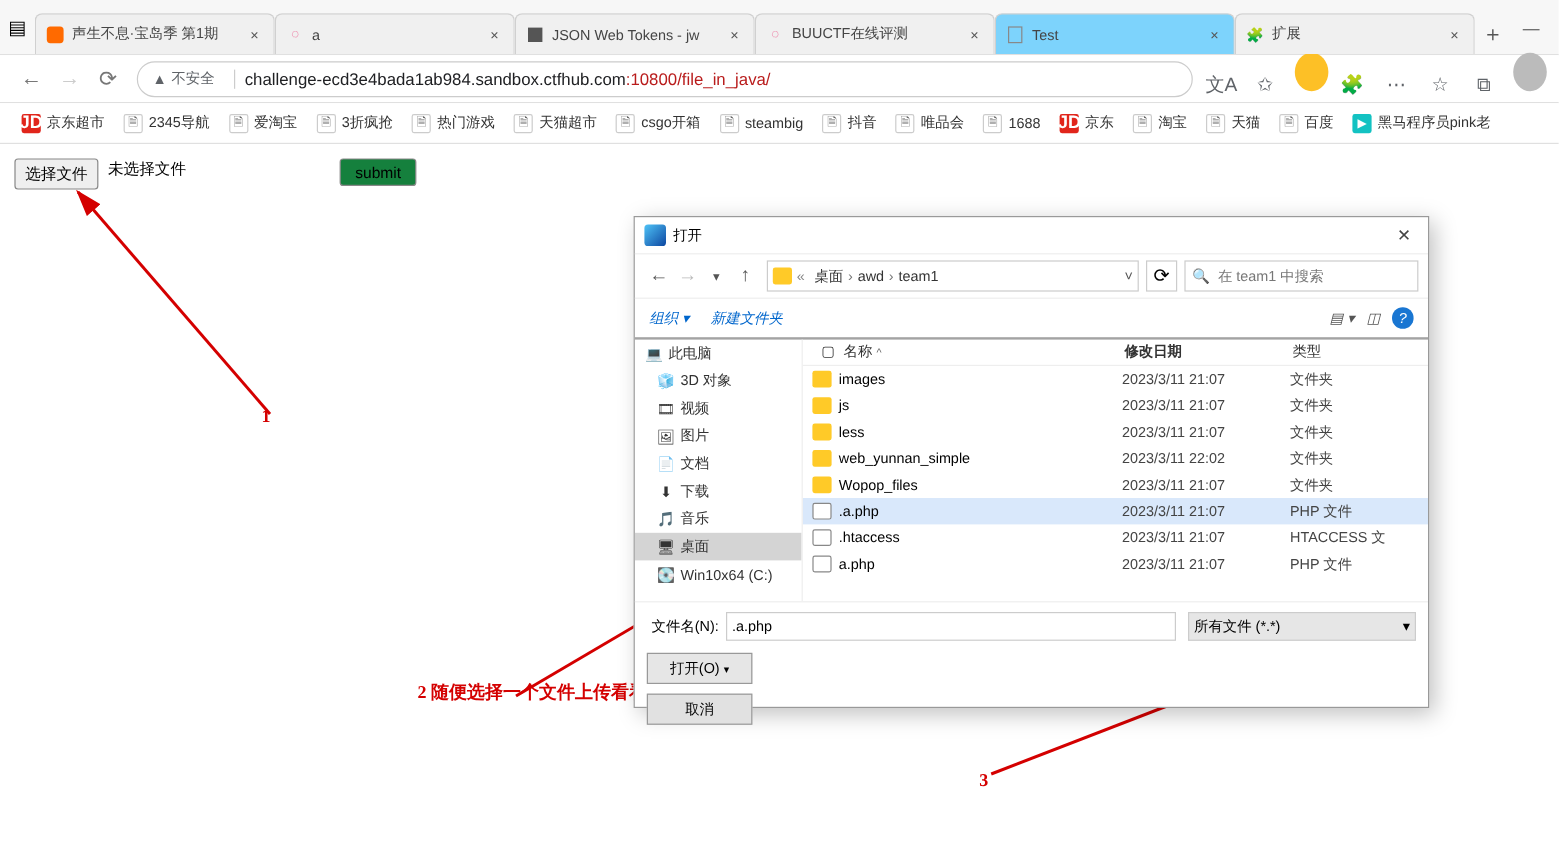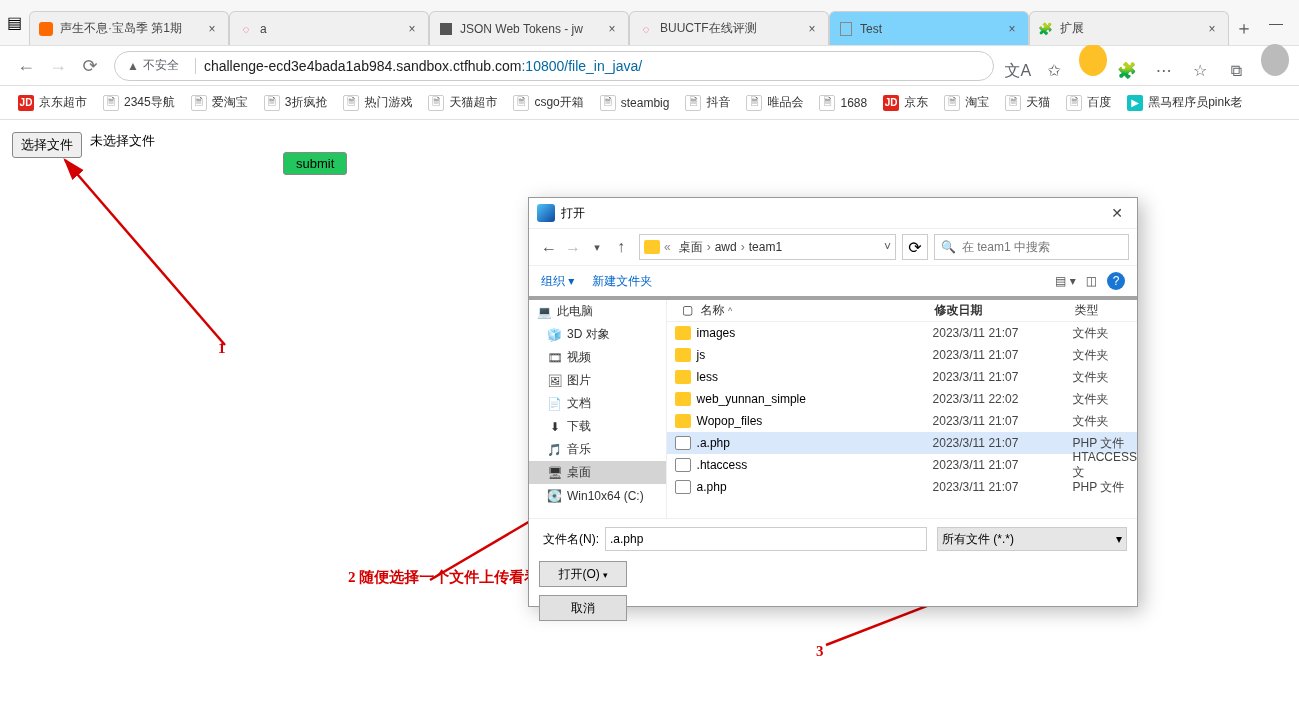--- a/index.html
+++ b/index.html
@@ -15,52 +15,52 @@
   .tab-strip .tab .close { width: 16px; text-align: center; cursor:pointer; color:#555;}
   .tab-strip .plus { width: 28px; height: 28px; display:flex; align-items:center; justify-content:center; font-size:18px; color:#555; margin-left:6px; margin-bottom:3px; }
   .tab-strip .window-controls { margin-left:auto; height:100%; display:flex; align-items:center; }
   .tab-strip .window-controls span { width:46px; height:100%; display:flex; align-items:center; justify-content:center; font-size:14px; color:#555; }
 
   .addr-bar { height: 40px; border-bottom: 1px solid #e0e0e0; display:flex; align-items:center; padding: 0 10px; background:#fff; }
   .addr-bar .nav-btn { width:32px; height:32px; display:flex; align-items:center; justify-content:center; color:#777; font-size:18px;}
   .addr-bar .url-area { flex:1; height:30px; border:1px solid #ccc; border-radius:15px; display:flex; align-items:center; padding:0 12px; margin: 0 8px;}
   .addr-bar .url-area .lock { color:#5f6368; margin-right:8px; display:flex; align-items:center; font-size:12px;}
   .addr-bar .url-area .url { font-size:14px; color:#202124; flex:1; white-space:nowrap; overflow:hidden;}
-  .addr-bar .url-area .url .gray { color:#0369a1; }
+  .addr-bar .url-area .url .gray { color:#b91c1c; }
   .addr-bar .right-icons span { width:32px; height:32px; display:inline-flex; align-items:center; justify-content:center; color:#5f6368;}
   .addr-bar .avatar { width:24px; height:24px; border-radius:50%; background:#fdc026; display:inline-block; margin-left:4px;}
   .addr-bar .avatar.gray { background:#bbb;}
 
   .bm-bar { height: 34px; border-bottom: 1px solid #e0e0e0; display:flex; align-items:center; padding:0 10px; background:#fff; font-size:12px;}
   .bm-bar .bm { height:28px; display:flex; align-items:center; padding:0 8px; color:#333; white-space:nowrap;}
   .bm-bar .bm .bm-icon { width:16px; height:16px; border:1px solid #ccc; border-radius:2px; display:inline-flex; align-items:center; justify-content:center; font-size:10px; margin-right:5px; color:#666;}
-  .bm-bar .bm .bm-icon.jd { background:#e1251b; color:#fff; border:none; font-weight:bold; font-size:10px;}
+  .bm-bar .bm .bm-icon.jd { background:#e1251b; color:#fff; border:none; font-weight:bold; font-size:15px;}
   .bm-bar .bm .bm-icon.tv { background:#13c2c2; color:#fff; border:none;}
 
   
   .page { position:relative; padding:12px; }
   .file-row { display:flex; align-items:flex-start; gap:8px; }
   .choose-btn { font-size:13px; padding:3px 8px; border:1px solid #888; border-radius:3px; background:#efefef; }
   .file-status { font-size:13px; }
-  .submit-btn { font-size:13px; padding:3px 12px; border:1px solid #888; border-radius:3px; background:#22c55e; margin-left:120px; cursor:pointer;margin-top:20px;}
+  .submit-btn { font-size:13px; padding:3px 12px; border:1px solid #888; border-radius:3px; background:#15803d; margin-left:120px; cursor:pointer;}
 
   
-  .dlg { position:absolute; left:528px; top:197px; width:610px; height:410px; background:#fff; border:1px solid #999; box-shadow: 5px 5px 18px rgba(0,0,0,0.25);}
+  .dlg { position:absolute; left:528px; top:180px; width:663px; height:410px; background:#fff; border:1px solid #999; box-shadow: 5px 5px 18px rgba(0,0,0,0.25);}
   .dlg-title { height:30px; display:flex; align-items:center; padding:0 8px; font-size:12px;}
   .dlg-title .e-icon { width:18px; height:18px; background: linear-gradient(135deg,#4fc3f7,#0d47a1); border-radius:3px; margin-right:6px;}
   .dlg-title .dlg-close { margin-left:auto; width:24px; text-align:center; font-size:14px; color:#444; cursor:pointer;}
   .dlg-nav { height:38px; border-top:1px solid #eee; border-bottom:1px solid #eee; display:flex; align-items:center; padding:0 8px;}
   .dlg-nav .nav-arrow { width:24px; text-align:center; color:#555; font-size:16px;}
   .dlg-nav .crumb { flex:1; height:26px; border:1px solid #ccc; display:flex; align-items:center; padding:0 4px; font-size:12px; color:#333; margin: 0 6px;}
   .dlg-nav .crumb .folder-ic { width:16px; height:14px; background:#ffca28; border-radius:2px; display:inline-block; margin-right:4px; position:relative;}
   .dlg-nav .crumb .sep { color:#777; margin:0 4px;}
   .dlg-nav .crumb .drop { margin-left:auto; color:#555;}
   .dlg-nav .refresh { width:26px; height:26px; border:1px solid #ccc; display:flex; align-items:center; justify-content:center;}
   .dlg-nav .search { width:195px; height:26px; border:1px solid #ccc; margin-left:6px; display:flex; align-items:center; font-size:12px; color:#777; padding:0 6px;}
-  .dlg-toolbar { height:34px; display:flex; align-items:center; padding:0 12px; font-size:12px; color:#1a5fb4; border-bottom:4px solid #a3a3a3;}
+  .dlg-toolbar { height:34px; display:flex; align-items:center; padding:0 12px; font-size:12px; color:#1a5fb4; border-bottom:2px solid #a3a3a3;font-style:italic;}
   .dlg-toolbar a { color:#0066cc; margin-right:18px; cursor:pointer;}
   .dlg-toolbar .tb-right { margin-left:auto; display:flex; align-items:center; gap:10px;}
   .dlg-toolbar .tb-right span { color:#555;}
 
   .dlg-body { display:flex; height:218px; }
   .tree { width:140px; border-right:1px solid #eee; font-size:12px; color:#333; overflow:hidden;}
   .tree .t-item { height:23px; display:flex; align-items:center; padding-left:18px; }
   .tree .t-item .t-ic { width:16px; display:inline-flex; justify-content:center; margin-right:4px;}
   .tree .t-item.l1 { padding-left:8px; }
   .tree .t-item.selected { background:#d4d4d4; }

